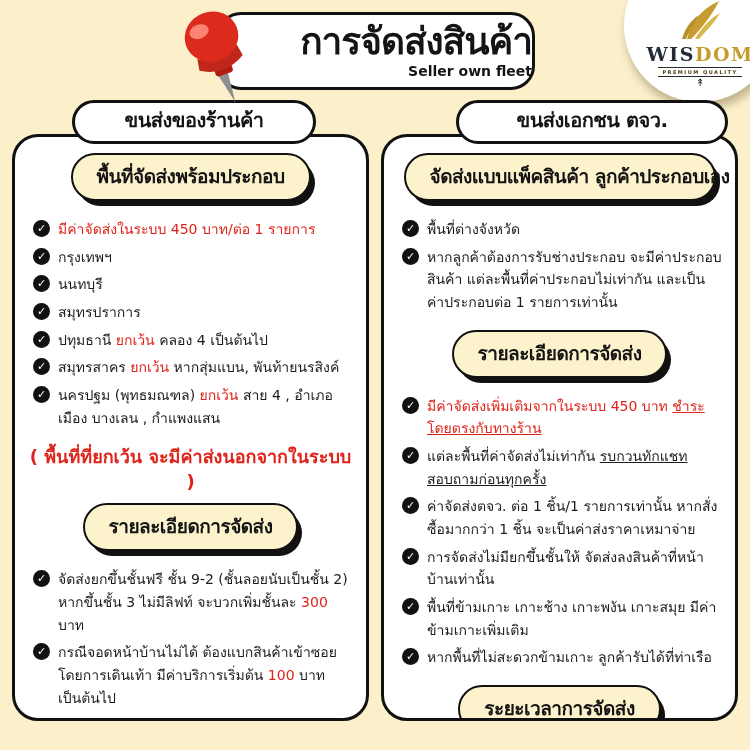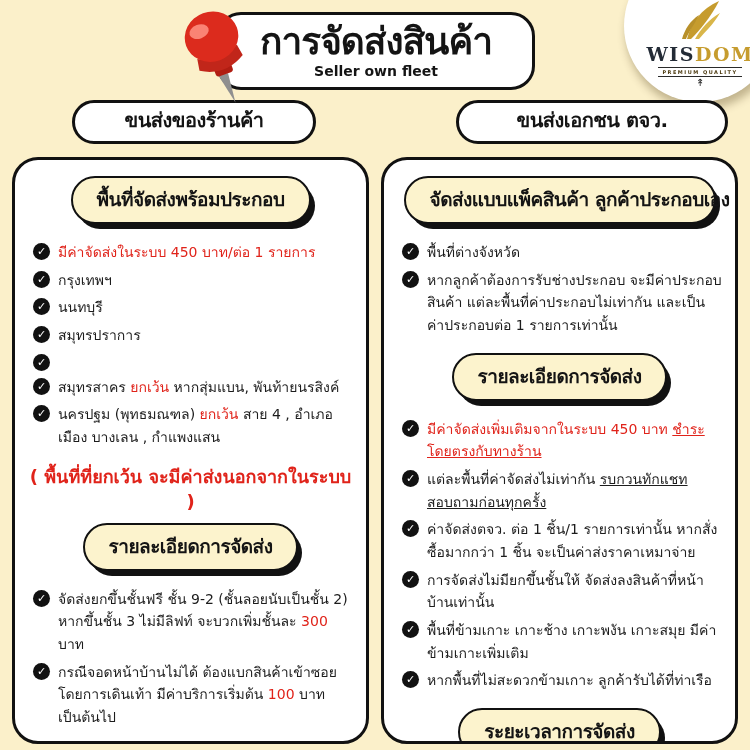--- a/index.html
+++ b/index.html
@@ -10,21 +10,21 @@
   body{
     width:750px;height:750px;position:relative;overflow:hidden;
     background:var(--bg);
     font-family:"DejaVu Sans","Liberation Sans",sans-serif;
     color:var(--ink);
   }
   
   .title-box{
     position:absolute;left:217px;top:12px;width:318px;height:78px;z-index:3;
     background:#fff;border:3px solid #111;border-radius:24px;
-    display:flex;flex-direction:column;align-items:center;justify-content:center;
+    display:flex;flex-direction:column;align-items:flex-end;justify-content:center;
   }
   .title-box h1{margin:0;font-size:37px;font-weight:bold;line-height:1.05;letter-spacing:-1px;}
   .title-box .subtitle{font-size:14px;font-weight:bold;margin-top:1px;}
   .pushpin{position:absolute;left:-46px;top:-8px;width:92px;height:106px;}
   
   .logo{
     position:absolute;top:-50px;right:-26px;width:152px;height:152px;z-index:2;
     background:#fff;border-radius:50%;
     box-shadow:2px 7px 9px rgba(60,40,0,.30);
     display:flex;flex-direction:column;align-items:center;justify-content:flex-end;
@@ -45,21 +45,21 @@
   .tab{
     position:absolute;top:100px;height:44px;z-index:2;
     background:#fff;border:3px solid #111;border-radius:24px;
     display:flex;align-items:center;justify-content:center;
     font-size:20px;font-weight:bold;letter-spacing:-0.5px;white-space:nowrap;
     padding:0 20px 4px;
   }
   .tab-left{left:72px;width:244px;}
   .tab-right{left:456px;width:272px;}
   
-  .cards{position:absolute;left:12px;top:157px;width:726px;height:587px;display:flex;gap:12px;}
+  .cards{position:absolute;left:12px;top:134px;width:726px;height:587px;display:flex;gap:12px;}
   .card{
     flex:1;background:#fff;border:3px solid #111;border-radius:26px;
     padding:13px 13px 8px;overflow:hidden;display:flex;flex-direction:column;
   }
   .sec-header{
     margin:3px auto 10px;width:max-content;max-width:96%;
     background:var(--pill);border:2.5px solid #111;border-radius:24px;
     padding:6px 24px 8px;font-weight:bold;font-size:19px;text-align:center;
     box-shadow:5px 6px 0 -1px #111;letter-spacing:-0.5px;white-space:nowrap;
   }
@@ -130,20 +130,21 @@
         <li>
           <span class="check">✓</span>
           <span class="item-text"><span>นนทบุรี</span></span>
         </li>
         <li>
           <span class="check">✓</span>
           <span class="item-text"><span>สมุทรปราการ</span></span>
         </li>
         <li>
           <span class="check">✓</span>
+          <span class="item-text"><span>ปทุมธานี </span><span class="seg-red">ยกเว้น</span><span> คลอง 4 เป็นต้นไป</span></span>
         </li>
         <li>
           <span class="check">✓</span>
           <span class="item-text"><span>สมุทรสาคร </span><span class="seg-red">ยกเว้น</span><span> หากสุ่มแบน, พันท้ายนรสิงค์</span></span>
         </li>
         <li>
           <span class="check">✓</span>
           <span class="item-text"><span>นครปฐม (พุทธมณฑล) </span><span class="seg-red">ยกเว้น</span><span> สาย 4 , อำเภอเมือง บางเลน , กำแพงแสน</span></span>
         </li>
       </ul>

